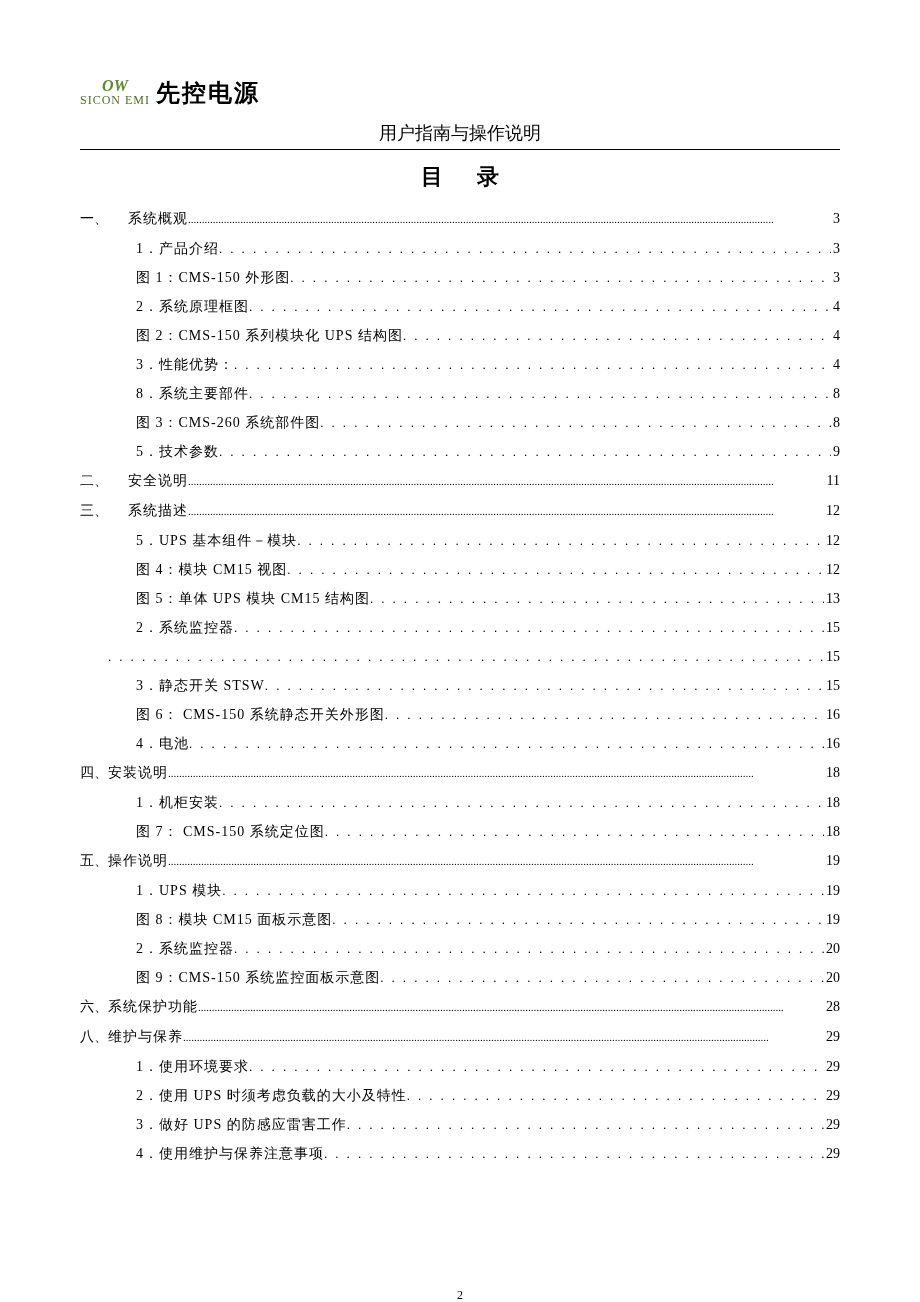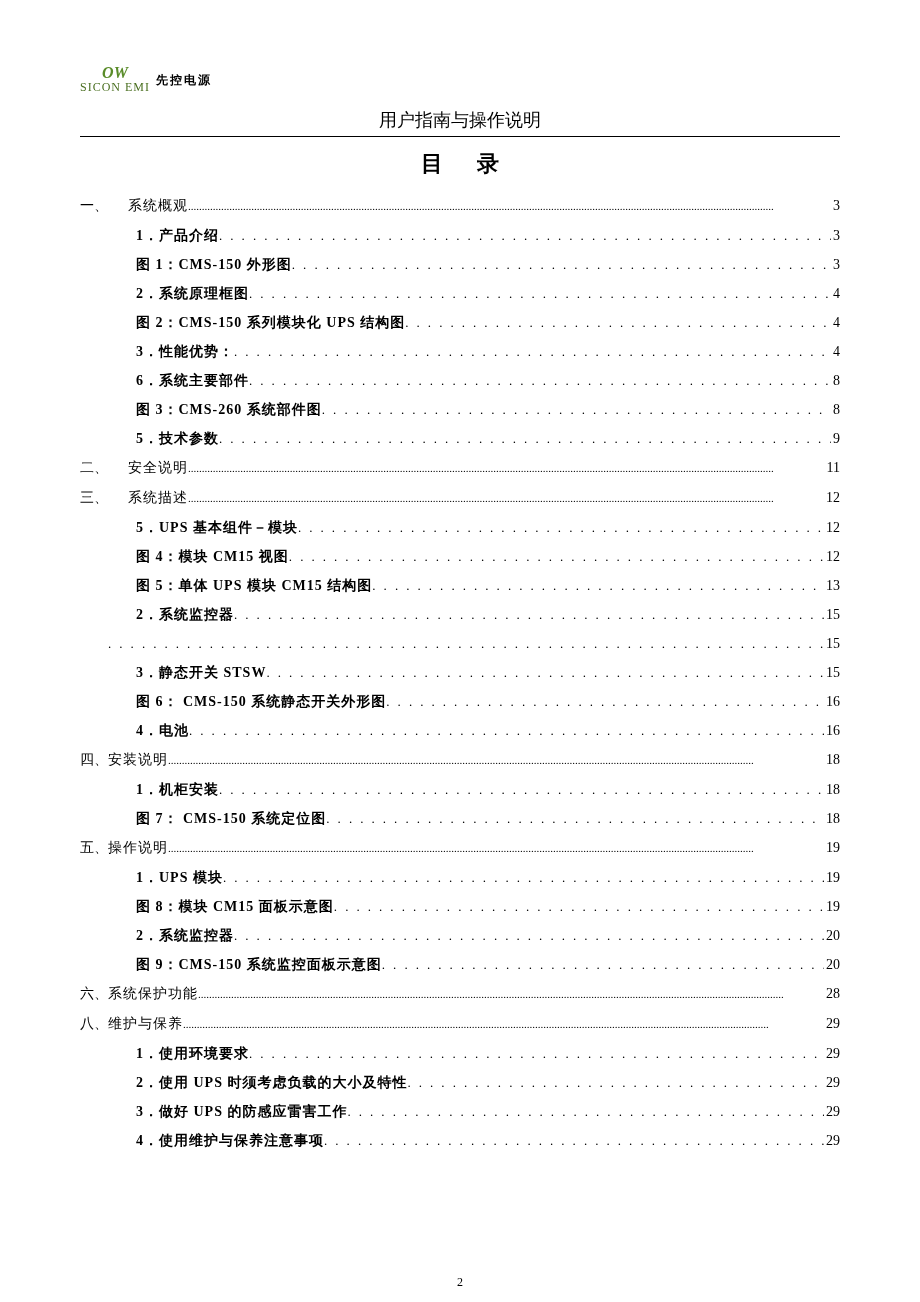--- a/index.html
+++ b/index.html
@@ -13,31 +13,32 @@
   .page {
     width: 920px;
     box-sizing: border-box;
     padding: 60px 80px 40px 80px;
   }
   .header-row {
     display: flex;
     align-items: center;
     padding-bottom: 6px;
     height: 40px;
+    margin-top: 13px;
   }
   .logo-block {
     display: flex;
     align-items: center;
     flex-direction: column;
     margin-right: 6px;
   }
   .logo-top { color: #5a8c2a; font-style: italic; font-weight: bold; font-size: 16px; line-height: 14px;}
   .logo-bot { color: #4a6f20; font-size: 12px; letter-spacing: 1px; }
   .brand {
-    font-size: 12px;
+    font-size: 24px;
     font-weight: 600;
     letter-spacing: 2px;
     font-family: Liberation Sans, sans-serif;
   }
   .header-sub {
     text-align: center;
     font-size: 18px;
     font-family: "SimHei","黑体",sans-serif;
     padding: 2px 0 4px 0;
   }
@@ -55,21 +56,21 @@
   }
   .toc {
     font-size: 14px;
     line-height: 29px;
   }
   .row {
     display: flex;
     white-space: nowrap;
   }
   .row .indent1 { width: 48px; flex:none; }
-  .row.sub .label { padding-left: 28px; font-weight: bold; }
+  .row.sub .label { padding-left: 28px; }
   .row .label { flex:none; letter-spacing: 1px; }
   .row .leader {
     flex: 1;
     overflow: hidden;
   }
   .row .pg { flex:none; padding-left: 2px; }
   .dot-dense::before{
     content:".....................................................................................................................................................................................................................";
     letter-spacing: 0px;
     font-size: 11px;
@@ -131,21 +132,21 @@
         <span class="pg">4</span>
       </div>
       <div class="row sub">
         <span style="flex: 0 0 auto; width: 28px;"></span>
         <span class="label">3．性能优势：</span>
         <span class="leader dot-sparse"></span>
         <span class="pg">4</span>
       </div>
       <div class="row sub">
         <span style="flex: 0 0 auto; width: 28px;"></span>
-        <span class="label">6．系统主要部件</span>
+        <span class="label">8．系统主要部件</span>
         <span class="leader dot-sparse"></span>
         <span class="pg">8</span>
       </div>
       <div class="row sub">
         <span style="flex: 0 0 auto; width: 28px;"></span>
         <span class="label">图 3：CMS-260 系统部件图</span>
         <span class="leader dot-sparse"></span>
         <span class="pg">8</span>
       </div>
       <div class="row sub">

